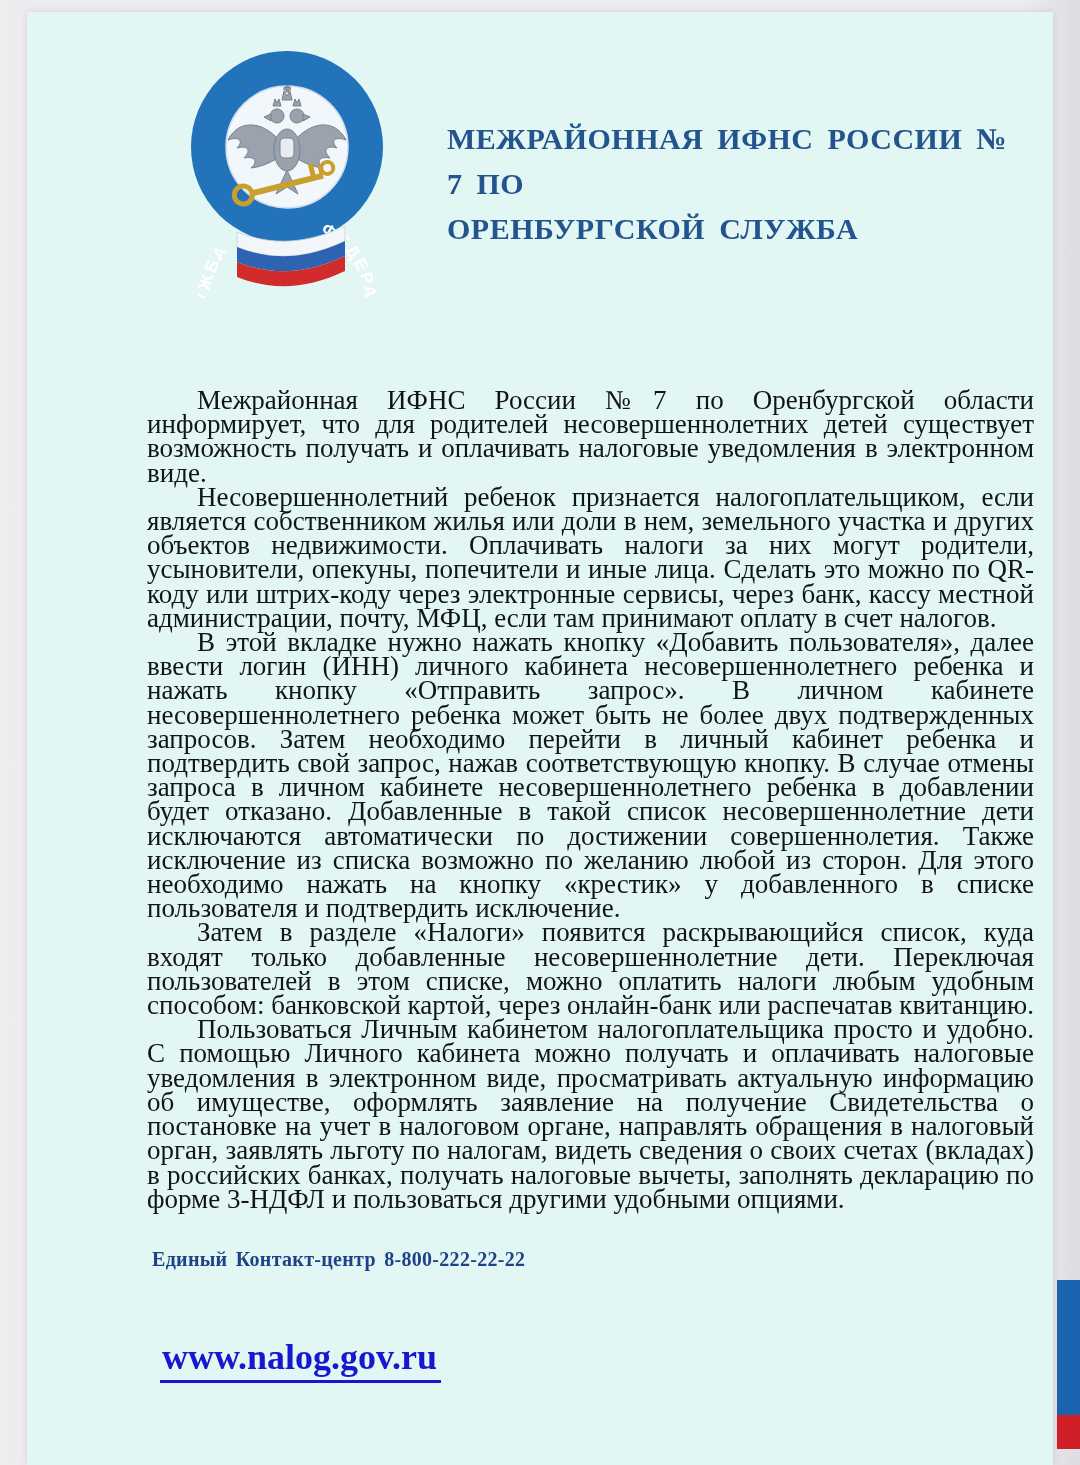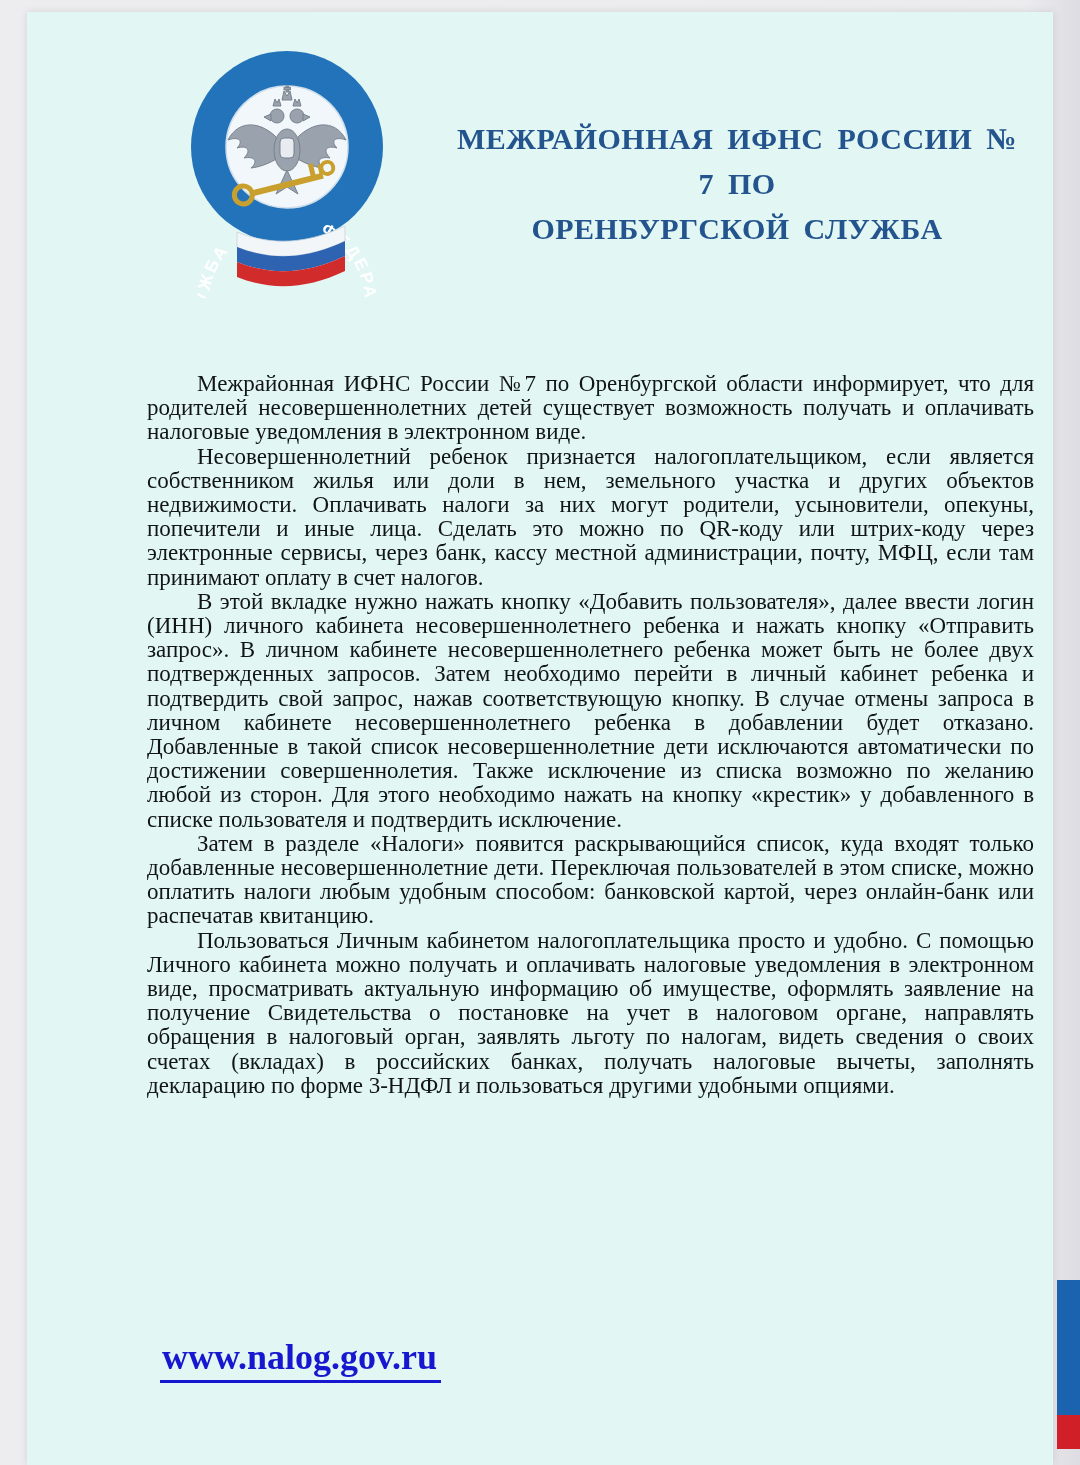--- a/index.html
+++ b/index.html
@@ -39,32 +39,32 @@
   .logo .eagle{fill:var(--eagle-gray);stroke:var(--eagle-stroke);stroke-width:1;}
   .logo .eagle-light{fill:#e8ecf0;stroke:var(--eagle-stroke);stroke-width:1;}
   .logo .gold{fill:var(--logo-gold);}
   .logo .gold-line{stroke:var(--logo-gold);fill:none;}
   .band-white{fill:var(--flag-white);stroke:#c6d2dd;stroke-width:0.8;}
   .band-blue{fill:var(--flag-blue);}
   .band-red{fill:var(--flag-red);}
   
   .org-header{
     position:absolute;left:420px;top:104px;width:580px;
-    text-align:center;color:var(--header-color);
+    color:var(--header-color);
     font-weight:bold;font-size:30px;line-height:45px;
     letter-spacing:0.5px;word-spacing:6px;
   }
   
   .doc-title{
     position:absolute;left:120px;top:337px;width:886px;
     text-align:center;font-weight:bold;font-size:22px;color:var(--text-color);
   }
   .doc-body{
-    position:absolute;left:120px;top:360px;width:887px;
-    font-size:23px;line-height:24.2px;color:var(--text-color);
+    position:absolute;left:120px;top:376px;width:887px;
+    font-size:27px;line-height:24.2px;color:var(--text-color);
     text-align:justify;
   }
   .doc-body p{margin:0;text-indent:50px;}
   
   .contact-line{
     position:absolute;left:125px;top:1236px;
     font-weight:bold;font-size:20px;color:var(--contact-color);
     word-spacing:3px;letter-spacing:0.3px;
   }
   .website-link{
@@ -139,20 +139,21 @@
 
 
   <div class="doc-body">
       <p>Межрайонная ИФНС России №7 по Оренбургской области информирует, что для родителей несовершеннолетних детей существует возможность получать и оплачивать налоговые уведомления в электронном виде.</p>
       <p>Несовершеннолетний ребенок признается налогоплательщиком, если является собственником жилья или доли в нем, земельного участка и других объектов недвижимости. Оплачивать налоги за них могут родители, усыновители, опекуны, попечители и иные лица. Сделать это можно по QR-коду или штрих-коду через электронные сервисы, через банк, кассу местной администрации, почту, МФЦ, если там принимают оплату в счет налогов.</p>
       <p>В этой вкладке нужно нажать кнопку «Добавить пользователя», далее ввести логин (ИНН) личного кабинета несовершеннолетнего ребенка и нажать кнопку «Отправить запрос». В личном кабинете несовершеннолетнего ребенка может быть не более двух подтвержденных запросов. Затем необходимо перейти в личный кабинет ребенка и подтвердить свой запрос, нажав соответствующую кнопку. В случае отмены запроса в личном кабинете несовершеннолетнего ребенка в добавлении будет отказано. Добавленные в такой список несовершеннолетние дети исключаются автоматически по достижении совершеннолетия. Также исключение из списка возможно по желанию любой из сторон. Для этого необходимо нажать на кнопку «крестик» у добавленного в списке пользователя и подтвердить исключение.</p>
       <p>Затем в разделе «Налоги» появится раскрывающийся список, куда входят только добавленные несовершеннолетние дети. Переключая пользователей в этом списке, можно оплатить налоги любым удобным способом: банковской картой, через онлайн-банк или распечатав квитанцию.</p>
       <p>Пользоваться Личным кабинетом налогоплательщика просто и удобно. С помощью Личного кабинета можно получать и оплачивать налоговые уведомления в электронном виде, просматривать актуальную информацию об имуществе, оформлять  заявление на получение Свидетельства о постановке на учет в налоговом органе, направлять  обращения в налоговый орган, заявлять  льготу по налогам, видеть сведения о своих счетах (вкладах) в российских банках, получать налоговые вычеты, заполнять декларацию по форме 3-НДФЛ и пользоваться другими удобными опциями.</p>
     </div>
 
+  <div class="contact-line">Единый  Контакт-центр 8-800-222-22-22</div>
   <a class="website-link">www.nalog.gov.ru</a>
 
   <div class="flag-stripe">
     <div class="blue"></div>
     <div class="red"></div>
   </div>
 
 </div>
 
 </body></html>

